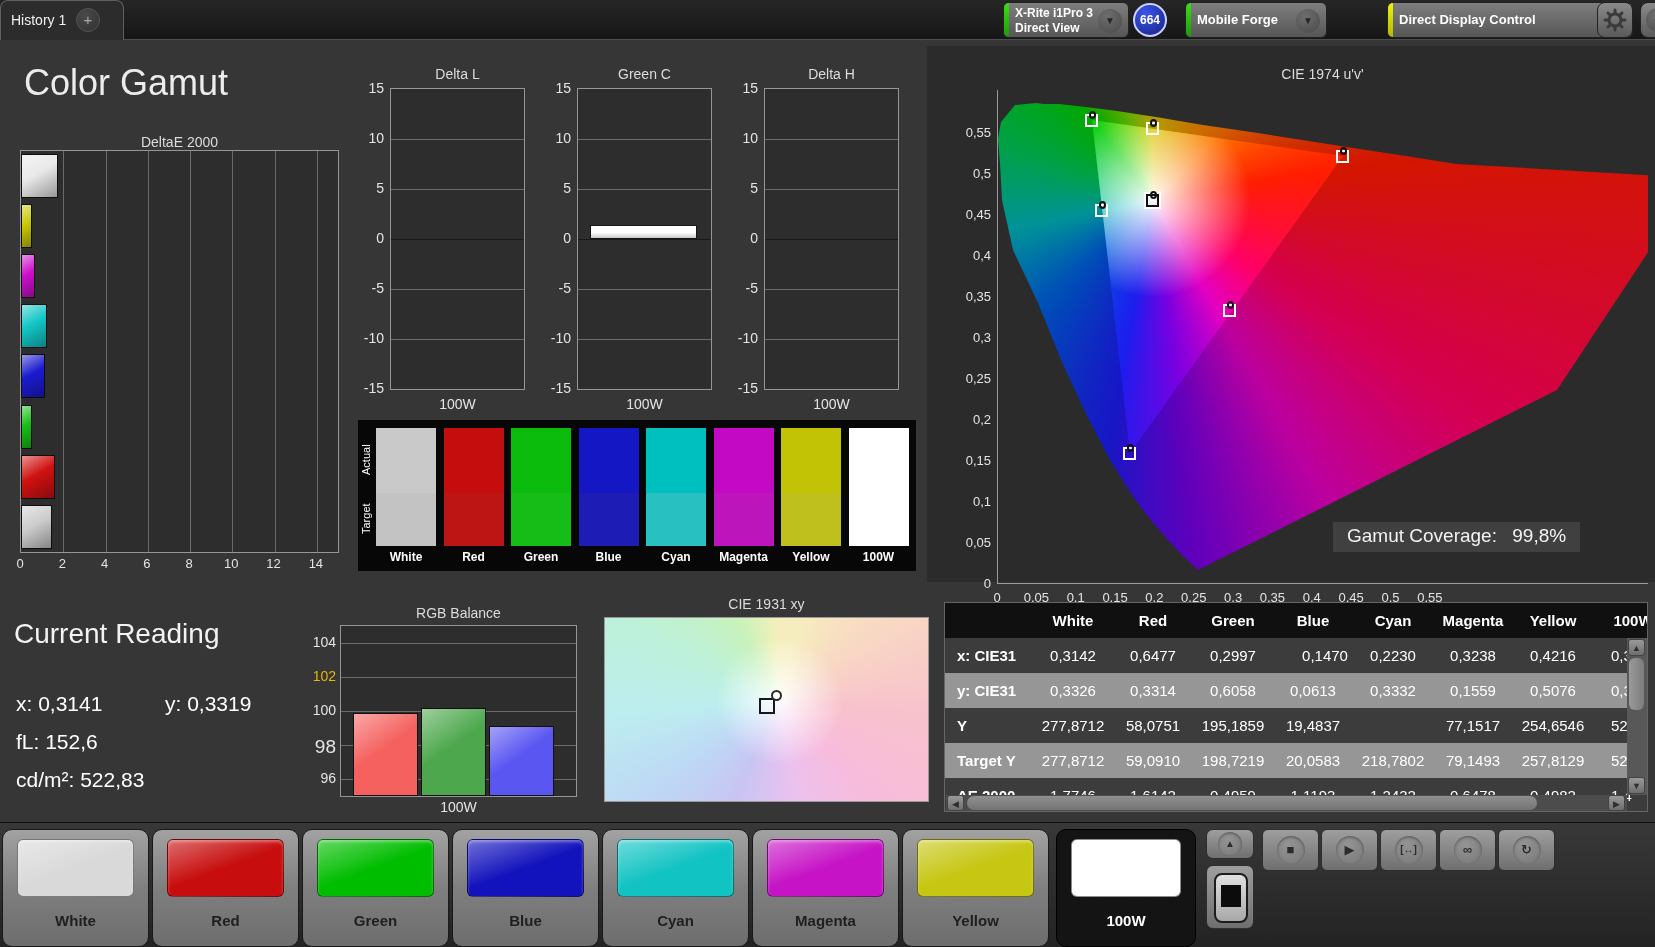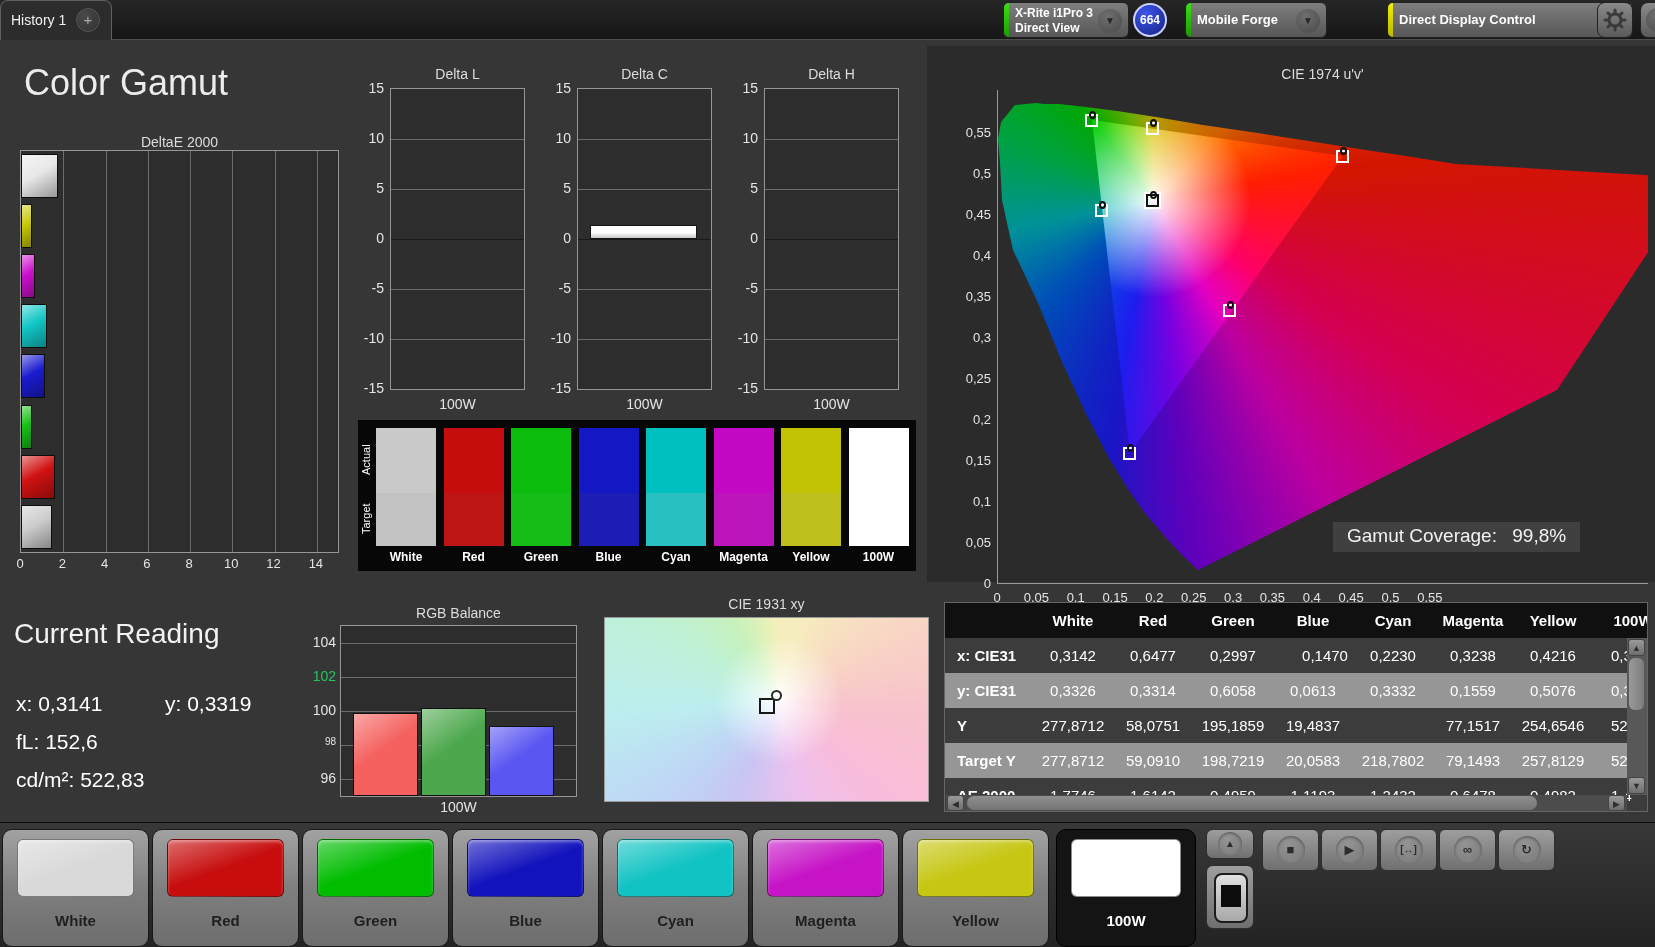--- a/index.html
+++ b/index.html
@@ -4,21 +4,21 @@
 <style>
   * { box-sizing: border-box; margin: 0; padding: 0; }
   html,body { width:1655px; height:947px; }
   body { position:relative; overflow:hidden; background:#363636;
          font-family:"Liberation Sans","DejaVu Sans",sans-serif; color:#eee; }
   .abs { position:absolute; }
 
   
   #topbar { left:0; top:0; width:1655px; height:40px;
             background:linear-gradient(#262626,#161616); border-bottom:1px solid #4e4e4e; }
-  #tab-holder { left:0; top:0; width:112px; height:40px; background:#2c2c2c;
+  #tab-holder { left:0; top:0; width:124px; height:40px; background:#2c2c2c;
                 border:1px solid #5f5f5f; border-bottom:none; border-radius:8px 8px 0 0; }
   #tab-label { left:10px; top:11px; font-size:14px; color:#f0f0f0; }
   #add-tab { left:76px; top:8px; width:24px; height:24px; border-radius:50%;
              background:radial-gradient(circle at 35% 30%,#4a4a4a,#303030);
              border:1px solid #555; color:#a9a9a9; font-size:15px; text-align:center; line-height:22px; }
   .selbox { top:2px; height:36px; border-radius:6px; border:1px solid #222;
             background:linear-gradient(#7e7e7e,#565656); overflow:hidden; }
   .selbox .accent { position:absolute; left:0; top:0; width:5px; height:100%; }
   .selbox .txt { position:absolute; left:11px; color:#fff; font-weight:bold; }
   .chev { position:absolute; width:24px; height:24px; border-radius:50%;
@@ -196,21 +196,21 @@
       <div style="left: 0px; top: 250px; width: 133px; height: 1px; background: rgb(107, 107, 107); position: absolute;"></div>
     </div>
     <div style="left: 348px; top: 80px; width: 36px; text-align: right; font-size: 14px; color: rgb(228, 228, 228); position: absolute;">15</div>
     <div style="left: 348px; top: 130px; width: 36px; text-align: right; font-size: 14px; color: rgb(228, 228, 228); position: absolute;">10</div>
     <div style="left: 348px; top: 180px; width: 36px; text-align: right; font-size: 14px; color: rgb(228, 228, 228); position: absolute;">5</div>
     <div style="left: 348px; top: 230px; width: 36px; text-align: right; font-size: 14px; color: rgb(228, 228, 228); position: absolute;">0</div>
     <div style="left: 348px; top: 280px; width: 36px; text-align: right; font-size: 14px; color: rgb(228, 228, 228); position: absolute;">-5</div>
     <div style="left: 348px; top: 330px; width: 36px; text-align: right; font-size: 14px; color: rgb(228, 228, 228); position: absolute;">-10</div>
     <div style="left: 348px; top: 380px; width: 36px; text-align: right; font-size: 14px; color: rgb(228, 228, 228); position: absolute;">-15</div>
     <div style="left: 390px; top: 396px; width: 135px; text-align: center; font-size: 14px; color: rgb(228, 228, 228); position: absolute;">100W</div>
-    <div style="left: 577px; top: 66px; width: 135px; text-align: center; font-size: 14px; color: rgb(220, 220, 220); position: absolute;">Delta C</div>
+    <div style="left: 577px; top: 66px; width: 135px; text-align: center; font-size: 14px; color: rgb(220, 220, 220); position: absolute;">Green C</div>
     <div style="left: 577px; top: 88px; width: 135px; height: 302px; background: rgb(45, 45, 45); border: 1px solid rgb(150, 150, 150); position: absolute;">
       <div style="left: 0px; top: 50px; width: 133px; height: 1px; background: rgb(107, 107, 107); position: absolute;"></div>
       <div style="left: 0px; top: 100px; width: 133px; height: 1px; background: rgb(107, 107, 107); position: absolute;"></div>
       <div style="left: 0px; top: 150px; width: 133px; height: 1px; background: rgb(25, 25, 25); position: absolute;"></div>
       <div style="left: 0px; top: 200px; width: 133px; height: 1px; background: rgb(107, 107, 107); position: absolute;"></div>
       <div style="left: 0px; top: 250px; width: 133px; height: 1px; background: rgb(107, 107, 107); position: absolute;"></div>
       <div style="left: 12px; top: 136px; width: 107px; height: 14px; background: linear-gradient(rgb(255, 255, 255), rgb(255, 255, 255) 55%, rgb(200, 200, 200)); border: 1px solid rgb(22, 22, 22); position: absolute;"></div>
     </div>
     <div style="left: 535px; top: 80px; width: 36px; text-align: right; font-size: 14px; color: rgb(228, 228, 228); position: absolute;">15</div>
     <div style="left: 535px; top: 130px; width: 36px; text-align: right; font-size: 14px; color: rgb(228, 228, 228); position: absolute;">10</div>
@@ -338,23 +338,23 @@
     <div style="left: 0px; top: 85px; width: 235px; height: 1px; background: rgb(107, 107, 107); position: absolute;"></div>
     <div style="left: 0px; top: 119px; width: 235px; height: 1px; background: rgb(107, 107, 107); position: absolute;"></div>
     <div style="left: 0px; top: 153px; width: 235px; height: 1px; background: rgb(107, 107, 107); position: absolute;"></div>
     <div style="left: 12px; top: 86.7px; width: 65px; height: 83.3px; background: linear-gradient(145deg, rgba(255, 255, 255, 0.45), rgba(255, 255, 255, 0) 45%), rgb(244, 97, 94); border: 1px solid rgb(16, 16, 16); position: absolute;"></div>
     <div style="left: 80px; top: 81.6px; width: 65px; height: 88.4px; background: linear-gradient(145deg, rgba(255, 255, 255, 0.45), rgba(255, 255, 255, 0) 45%), rgb(77, 168, 77); border: 1px solid rgb(16, 16, 16); position: absolute;"></div>
     <div style="left: 148px; top: 100.3px; width: 65px; height: 69.7px; background: linear-gradient(145deg, rgba(255, 255, 255, 0.45), rgba(255, 255, 255, 0) 45%), rgb(90, 86, 242); border: 1px solid rgb(16, 16, 16); position: absolute;"></div>
   </div>
 <div class="abs tick" style="left:340px; top:799px; width:237px; text-align:center; font-size:14px;">100W</div>
 <div class="abs" id="rgb-ticks">
     <div style="left: 300px; top: 634px; width: 36px; text-align: right; font-size: 14px; color: rgb(228, 228, 228); position: absolute;">104</div>
-    <div style="left: 300px; top: 668px; width: 36px; text-align: right; font-size: 14px; color: #22c55e; position: absolute;">102</div>
+    <div style="left: 300px; top: 668px; width: 36px; text-align: right; font-size: 14px; color: #eab308; position: absolute;">102</div>
     <div style="left: 300px; top: 702px; width: 36px; text-align: right; font-size: 14px; color: rgb(228, 228, 228); position: absolute;">100</div>
-    <div style="left: 300px; top: 736px; width: 36px; text-align: right; font-size: 10px; color: rgb(228, 228, 228); position: absolute;">98</div>
+    <div style="left: 300px; top: 736px; width: 36px; text-align: right; font-size: 19px; color: rgb(228, 228, 228); position: absolute;">98</div>
     <div style="left: 300px; top: 770px; width: 36px; text-align: right; font-size: 14px; color: rgb(228, 228, 228); position: absolute;">96</div>
   </div>
 
 <div class="abs chart-title" style="left:604px; top:596px; width:325px;">CIE 1931 xy</div>
 <div class="abs" id="cie31-box">
   <div class="abs" id="cie31-target"></div>
   <div class="abs" id="cie31-actual"></div>
 </div>
 
 <div class="abs" id="meas-table">

